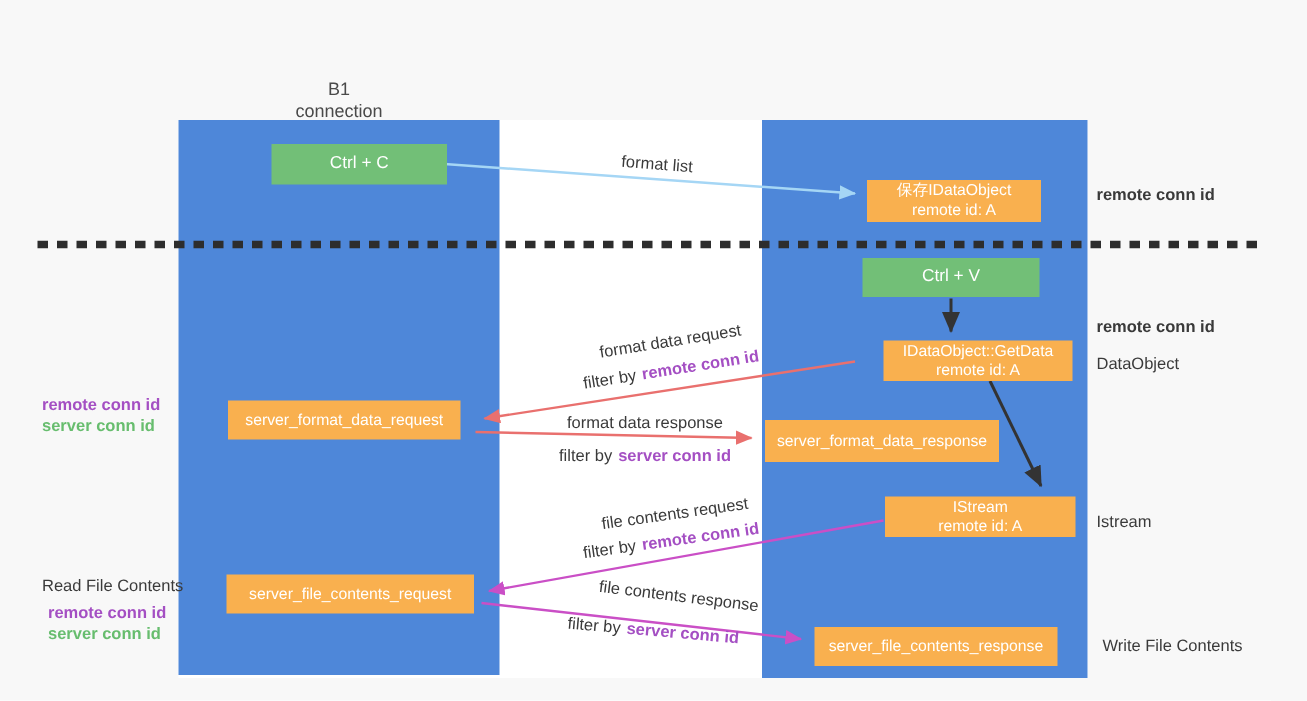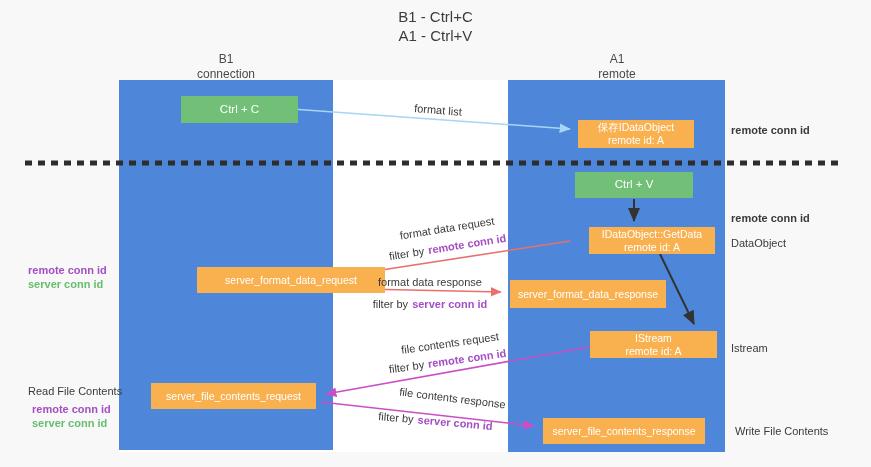--- a/index.html
+++ b/index.html
@@ -52,32 +52,24 @@
 
   .side-label{position:absolute;font-size:11px;color:#3a3a3a;white-space:nowrap;line-height:1.3;}
 </style>
 </head>
 <body>
 
 <div id="stage">
 
   <div class="canvas-white"></div>
 
-  <div class="title">
-    <div>B1 - Ctrl+C</div>
-    <div>A1 - Ctrl+V</div>
-  </div>
 
   <div class="lane-header lane-header-left">
     <div>B1</div>
     <div>connection</div>
-  </div>
-  <div class="lane-header lane-header-right">
-    <div>A1</div>
-    <div>remote</div>
   </div>
 
   <div class="lane lane-left"></div>
   <div class="lane lane-right"></div>
 
   <svg class="overlay" width="871" height="467" viewBox="0 0 871 467">
     <defs>
       <marker id="m-blue" markerWidth="9" markerHeight="8" refX="6.5" refY="3" orient="auto">
         <path d="M0,0 L7,3 L0,6 z" fill="#a5d6f5"></path>
       </marker>
@@ -130,21 +122,21 @@
 
   <div class="node node-green" style="left:575px;top:172px;width:118px;height:26px;">
     <div>Ctrl + V</div>
   </div>
 
   <div class="node node-orange" style="left:571px;top:227px;width:126px;height:27px;margin-left:18px;">
     <div>IDataObject::GetData</div>
     <div>remote id: A</div>
   </div>
 
-  <div class="node node-orange" style="left:152px;top:267px;width:188px;height:26px;margin-left:45px;">
+  <div class="node node-orange" style="left:152px;top:267px;width:155px;height:26px;">
     <div>server_format_data_request</div>
   </div>
 
   <div class="node node-orange" style="left:510px;top:280px;width:156px;height:28px;">
     <div>server_format_data_response</div>
   </div>
 
   <div class="node node-orange" style="left:590px;top:331px;width:127px;height:27px;">
     <div>IStream</div>
     <div>remote id: A</div>

